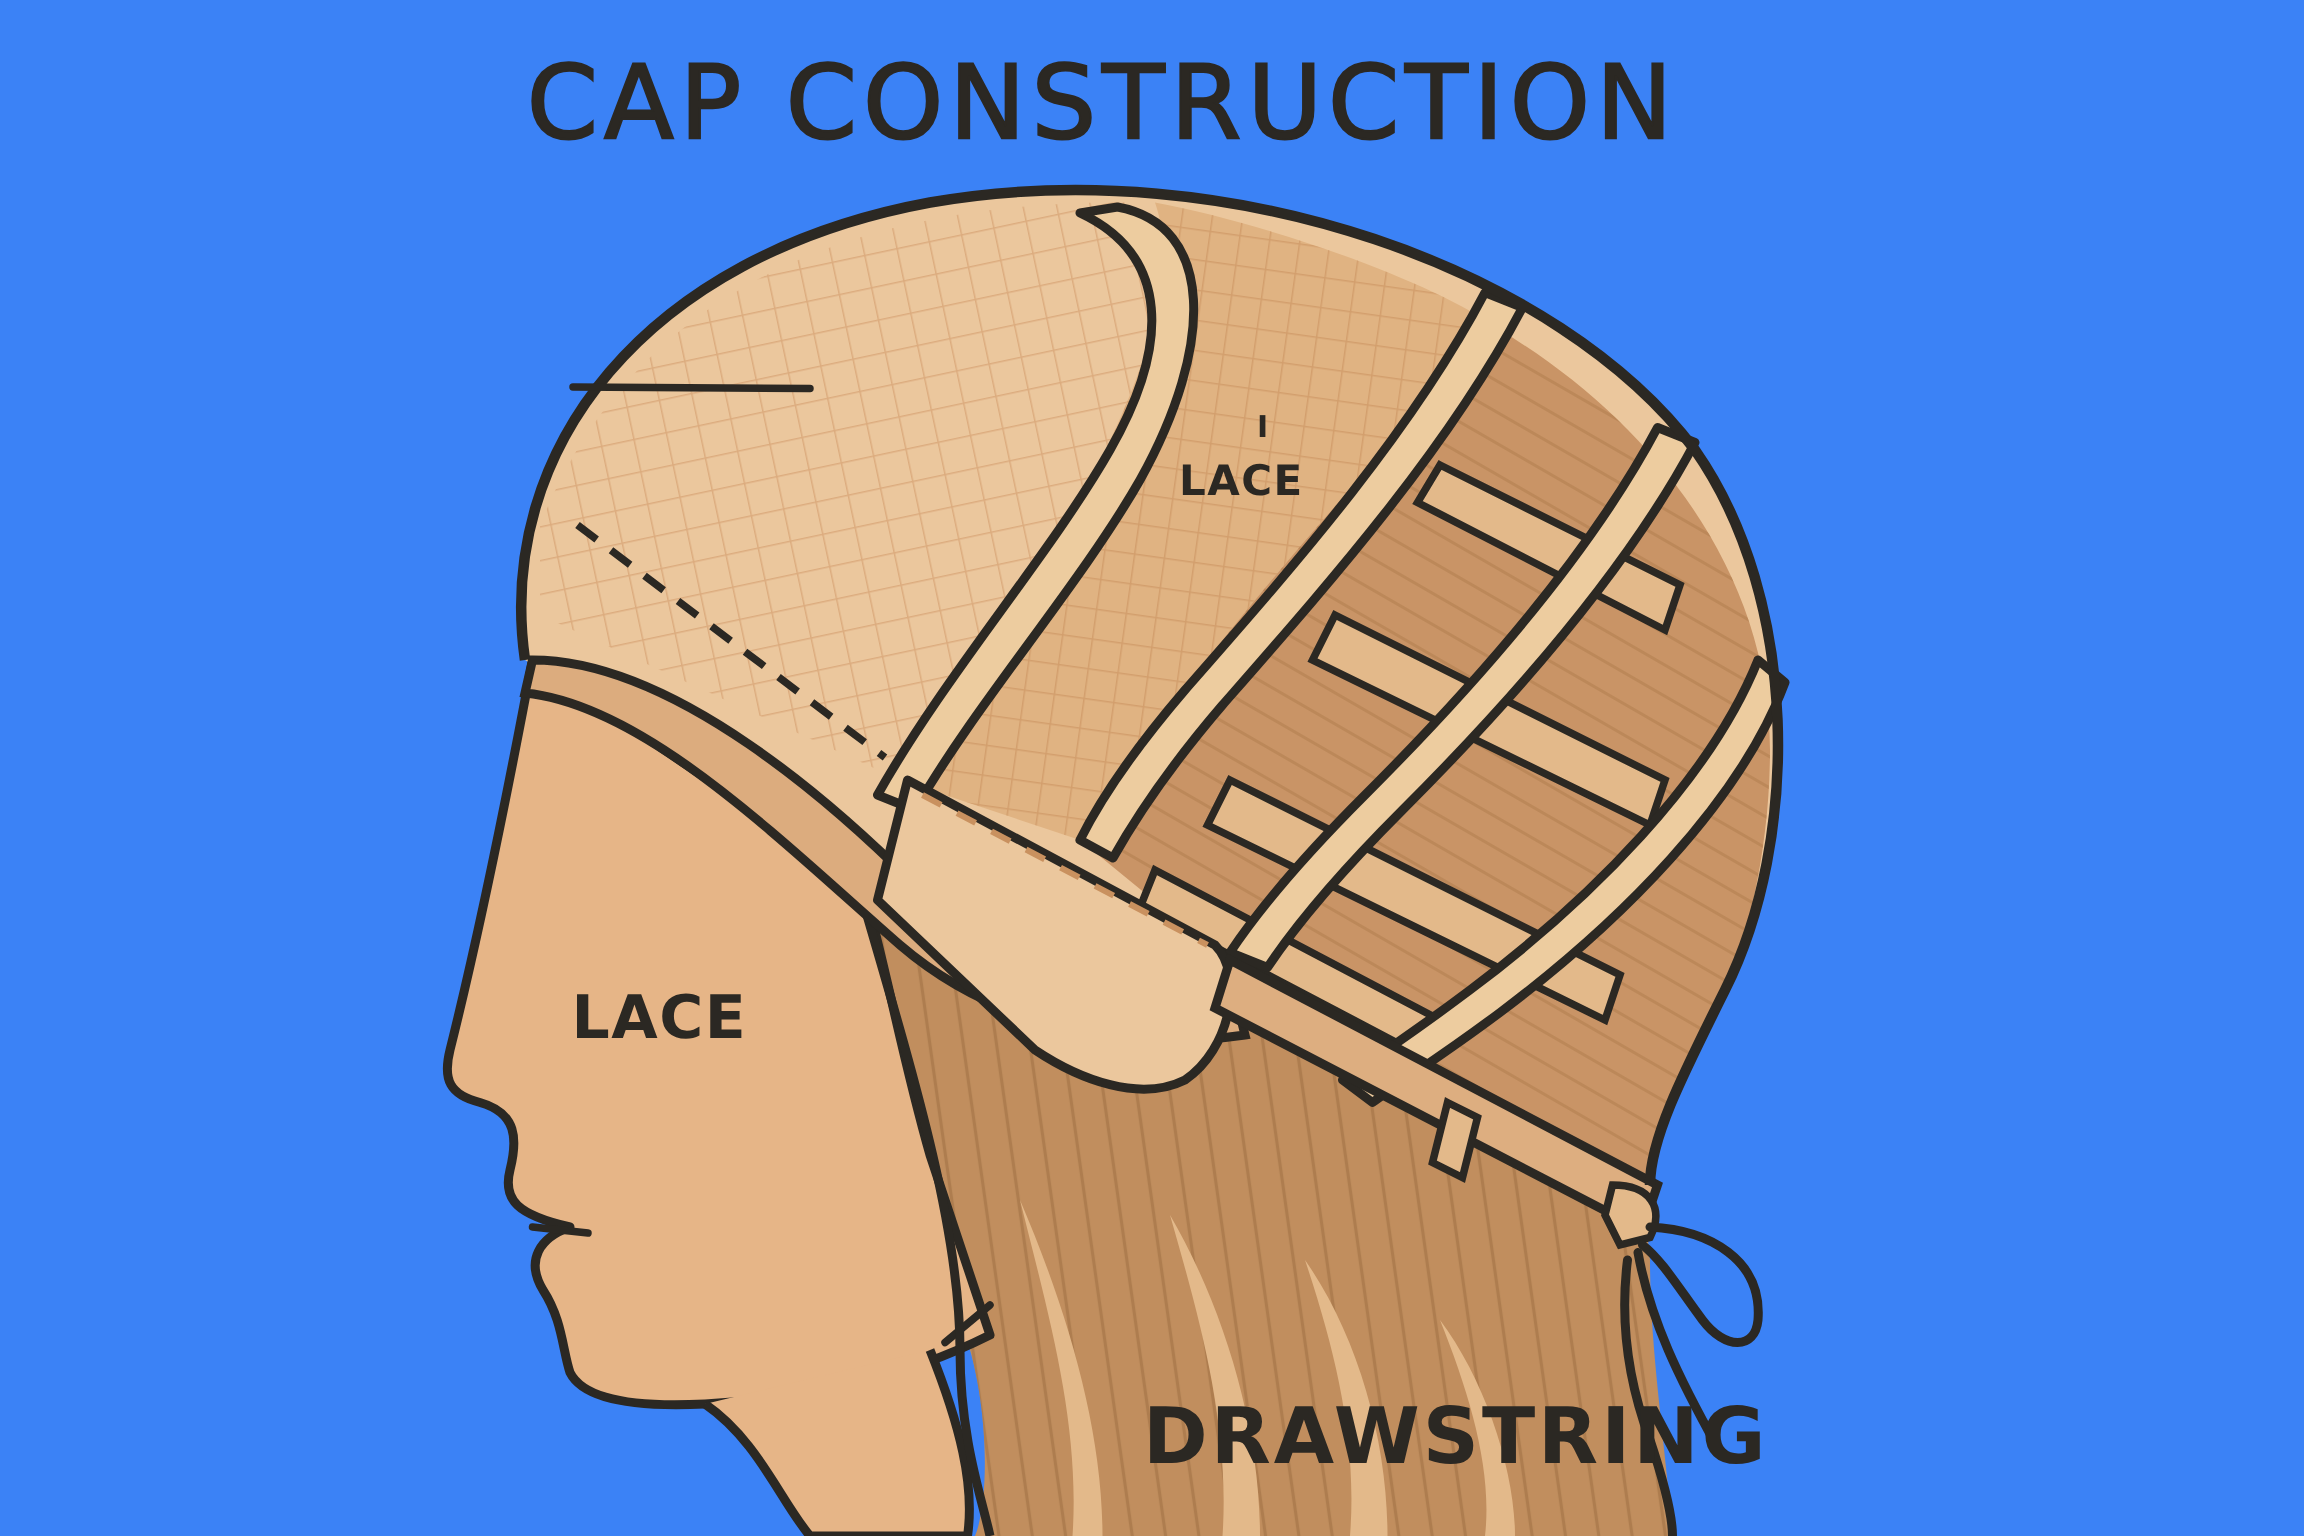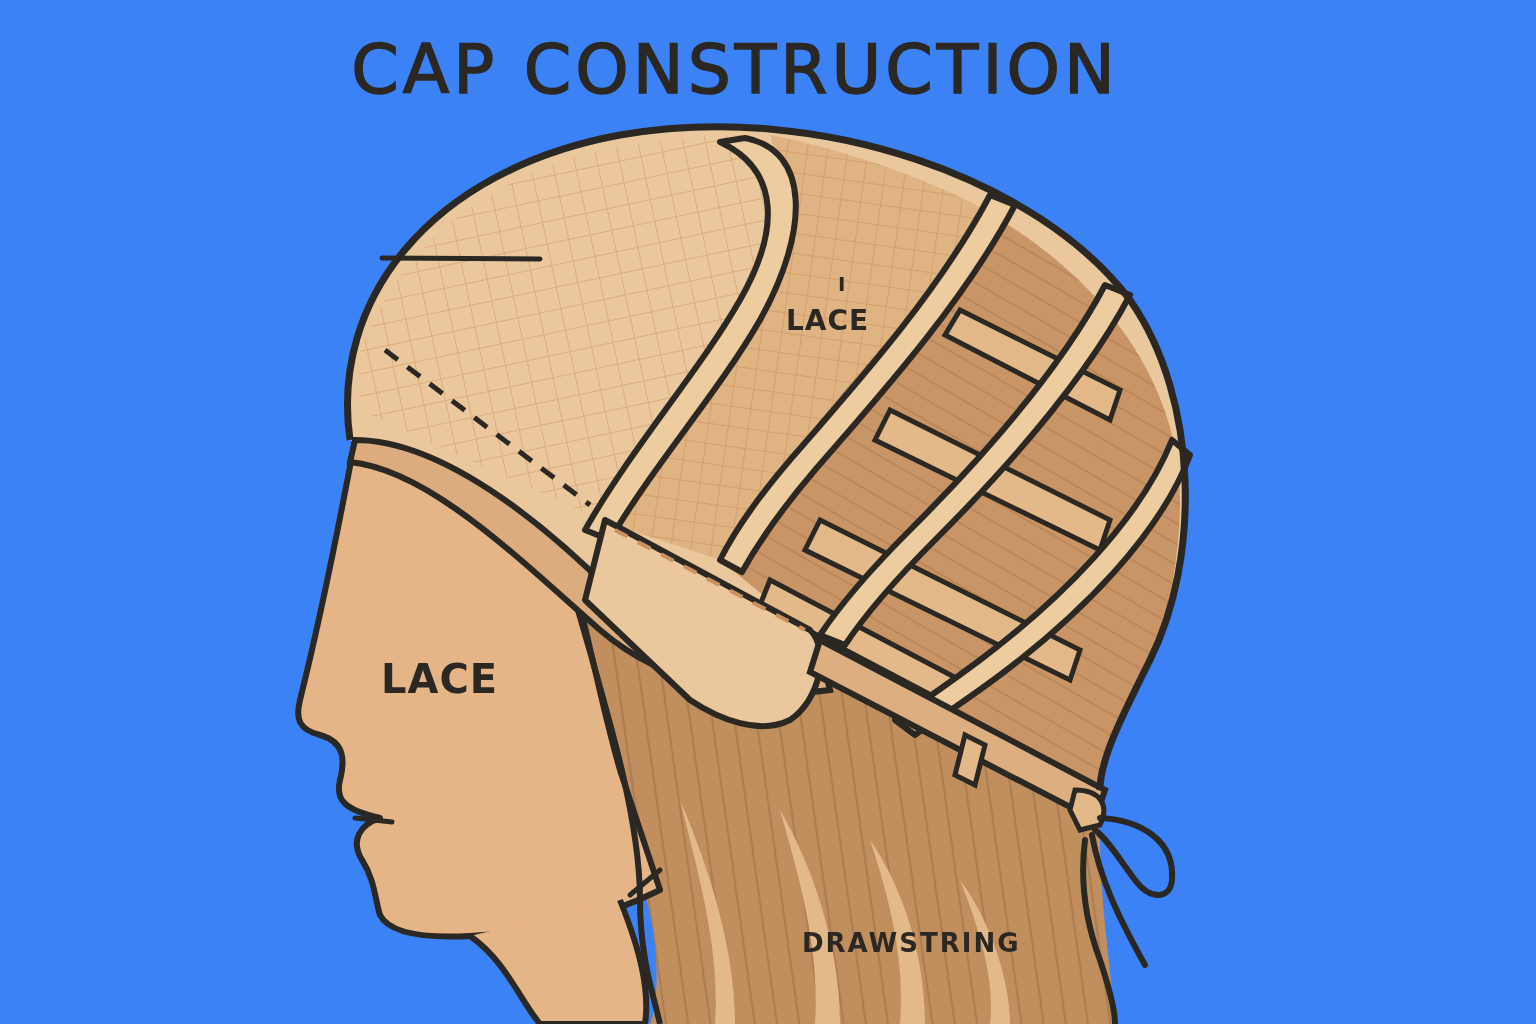--- a/index.html
+++ b/index.html
@@ -41,21 +41,21 @@
       font-family: "DejaVu Sans", sans-serif;
       font-weight: bold;
       color: #2b2823;
       letter-spacing: 1px;
       white-space: nowrap;
     }
     .lbl-comb { left: 203px; top: 228px; font-size: 46px; }
     .lbl-lace { left: 786px; top: 304px; font-size: 28px; }
     .lbl-lace-tick { left: 838px; top: 272px; font-size: 20px; }
     .lbl-wefts { left: 381px; top: 656px; font-size: 40px; }
-    .lbl-drawstring { left: 762px; top: 928px; font-size: 26px; letter-spacing: 2px; margin-left: 40px; }
+    .lbl-drawstring { left: 762px; top: 928px; font-size: 52px; letter-spacing: 2px; }
   </style>
 </head>
 <body>
 
 <div class="canvas">
 
   <svg class="art" viewBox="0 0 1536 1024" xmlns="http://www.w3.org/2000/svg">
     <defs>
       <pattern id="mesh" width="22" height="22" patternUnits="userSpaceOnUse" patternTransform="rotate(-12)">
         <path d="M0 0 L22 0 M0 0 L0 22" stroke="#d6a374" stroke-width="2" fill="none" opacity="0.75"></path>

